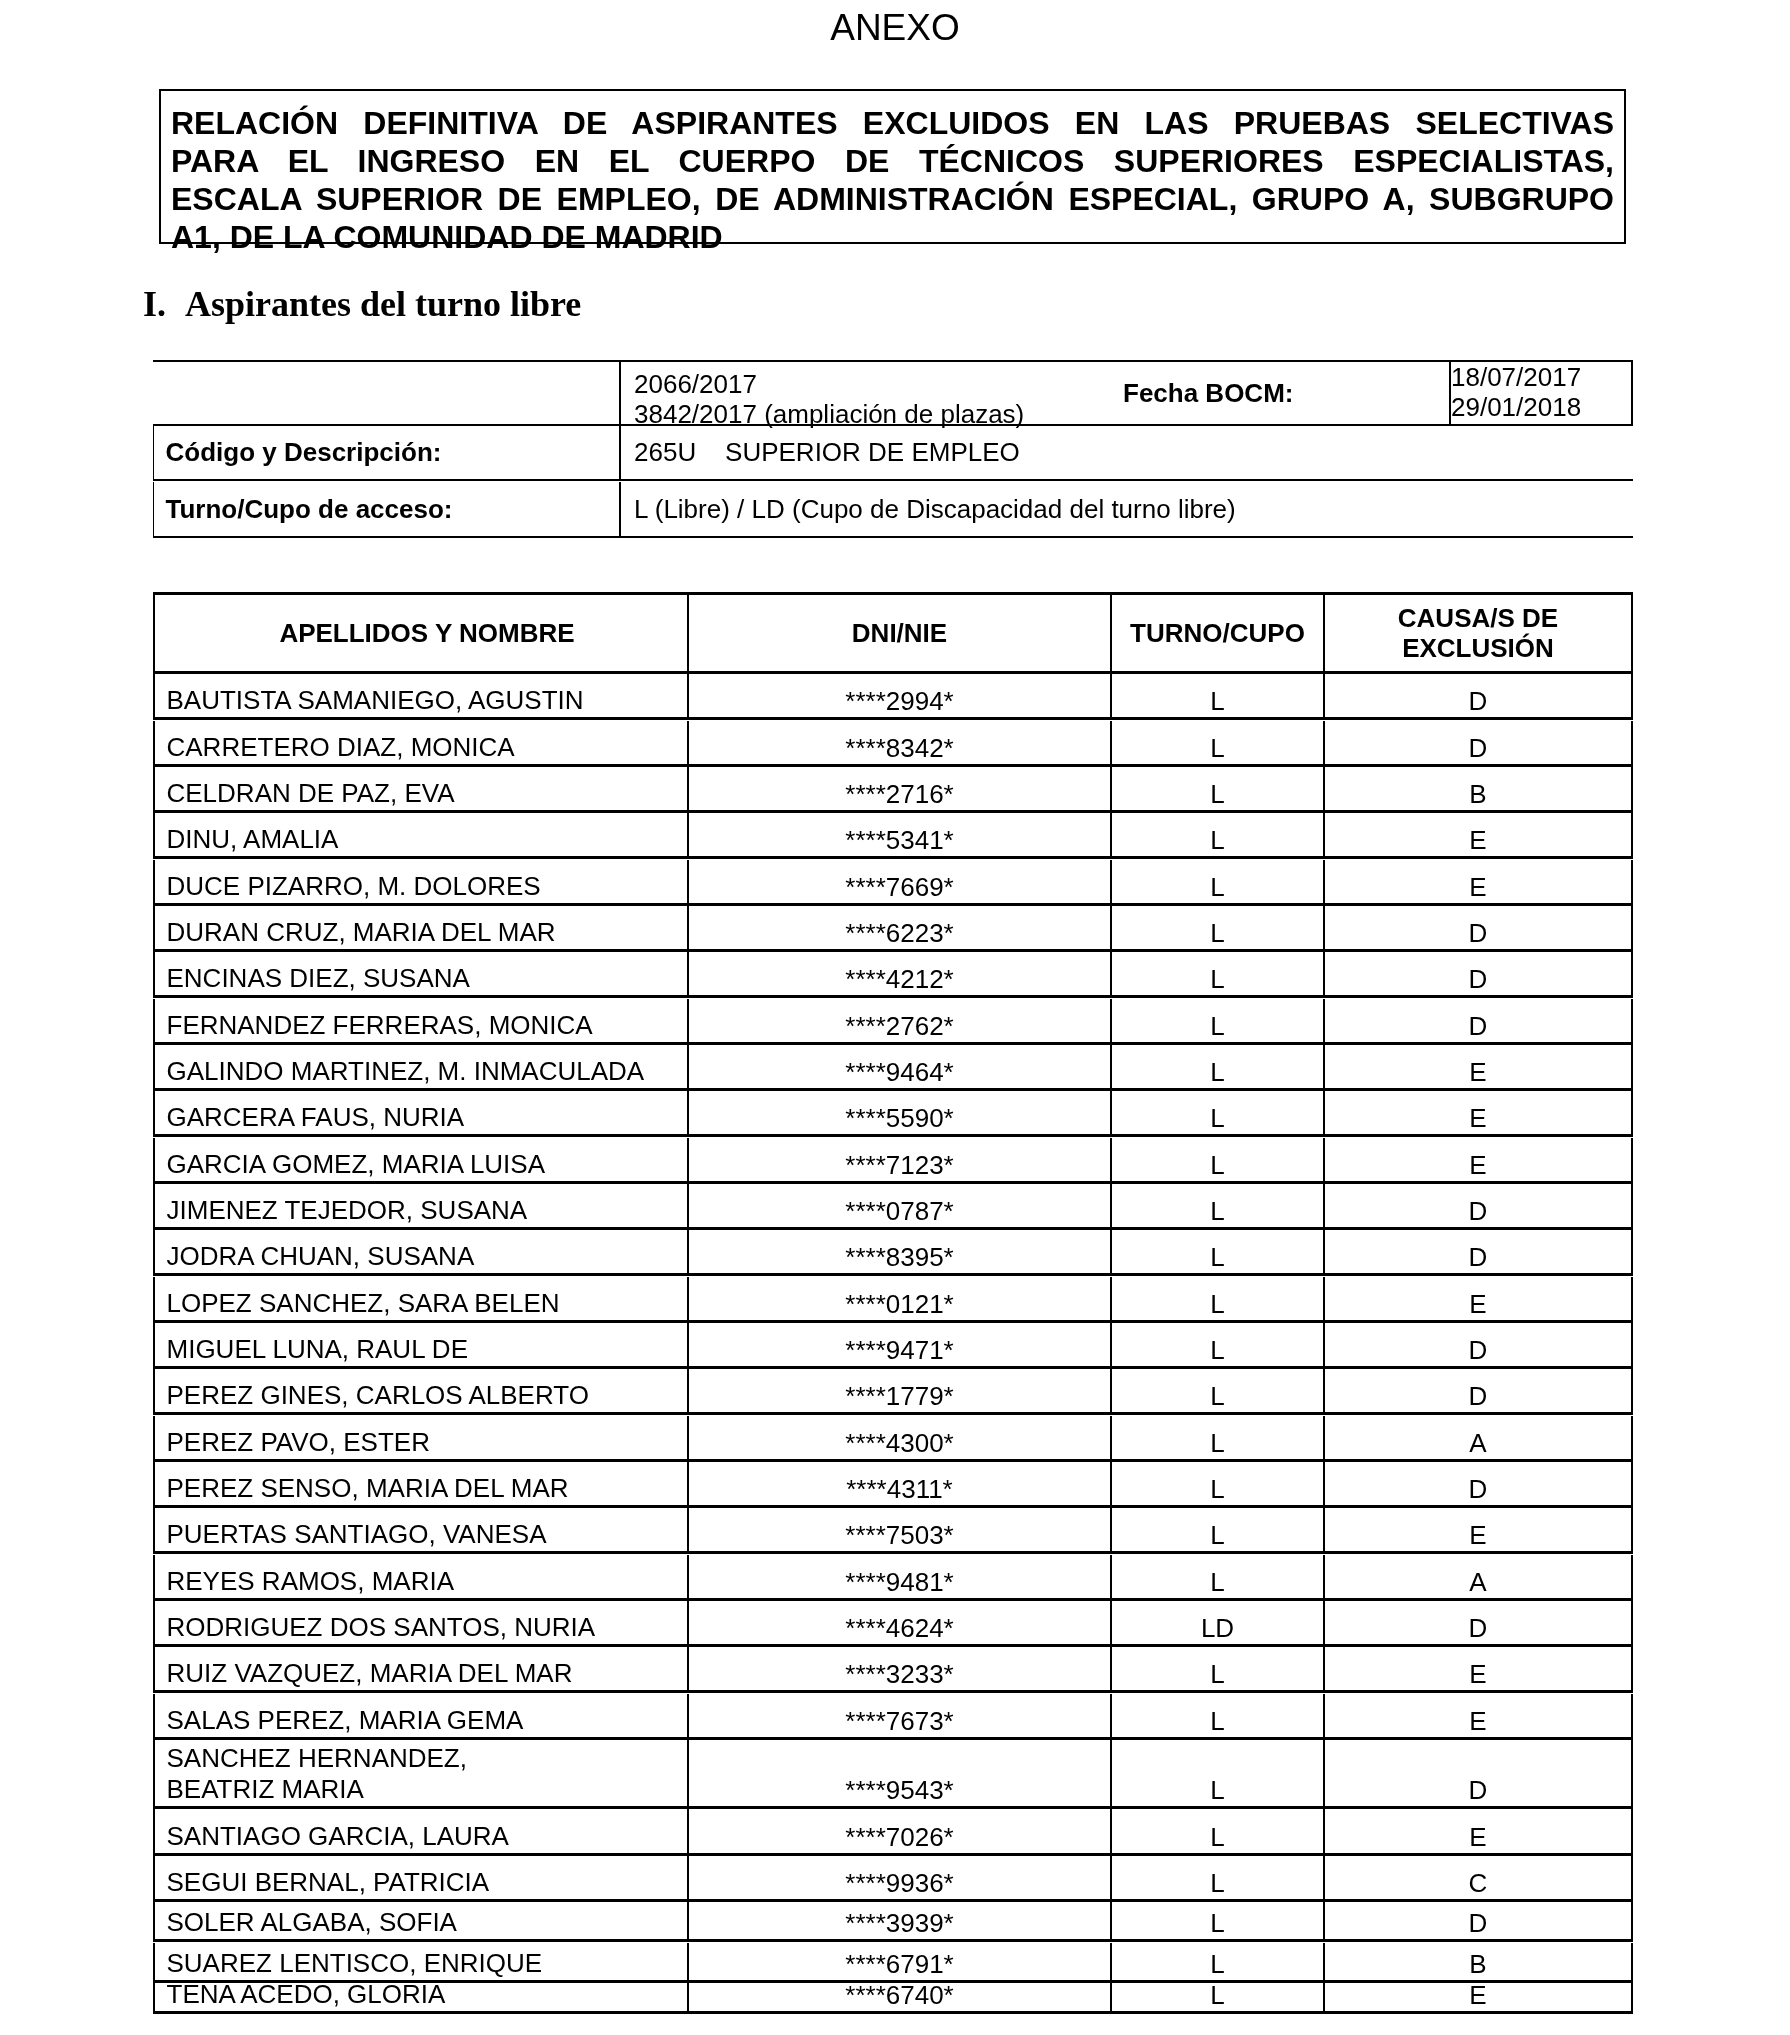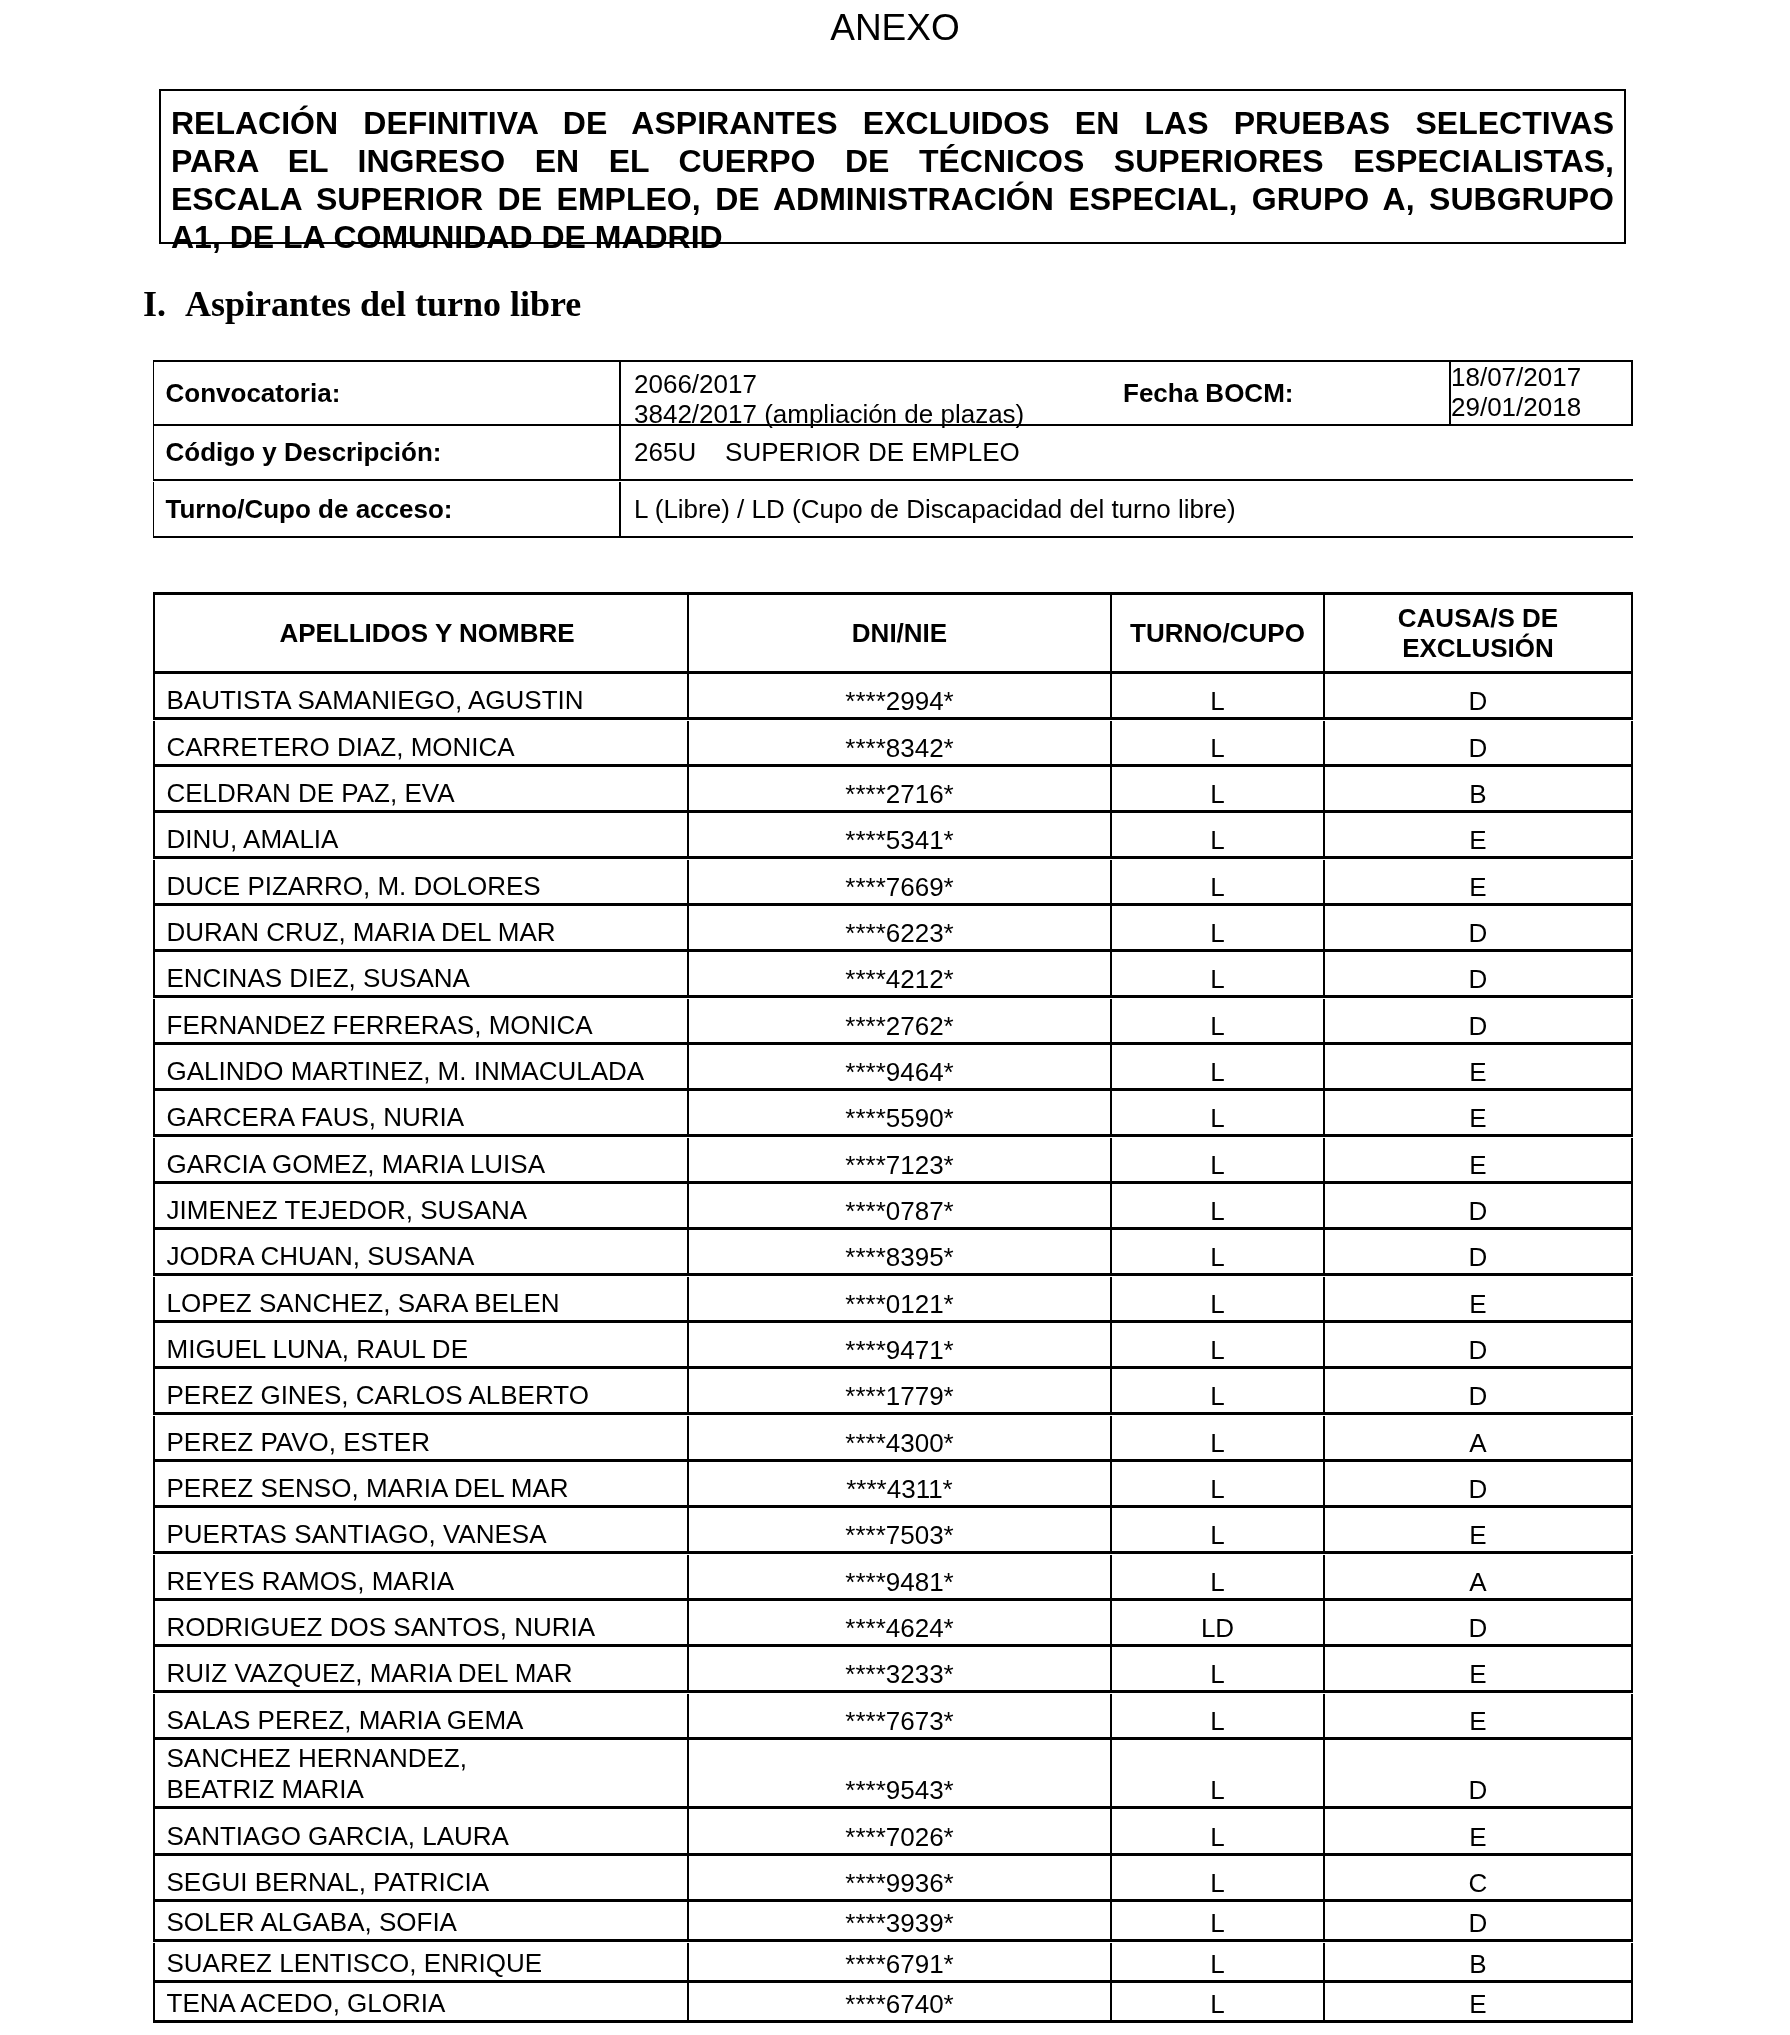--- a/index.html
+++ b/index.html
@@ -73,21 +73,20 @@
   <span class="line">ESCALA SUPERIOR DE EMPLEO, DE ADMINISTRACIÓN ESPECIAL, GRUPO A, SUBGRUPO</span>
   <span class="line last">A1, DE LA COMUNIDAD DE MADRID</span>
 </div>
 
 <div class="section-heading">
   <span class="num">I.</span><span>Aspirantes del turno libre</span>
 </div>
 
 <div class="info">
   <div class="row r1">
-    <div class="cell lbl">Convocatoria:</div>
     <div class="cell val">
       <span>2066/2017</span>
       <span>3842/2017 (ampliación de plazas)</span>
     </div>
     <div class="cell fecha-lbl">Fecha BOCM:</div>
     <div class="cell fecha-val">
       <span>18/07/2017</span>
       <span>29/01/2018</span>
     </div>
   </div>
@@ -328,21 +327,21 @@
       <div class="c c4">D</div>
     </div>
     <div class="drow" style="top: 1351px; height: 40px;">
       <div class="c c1">
         <span class="name">SUAREZ LENTISCO, ENRIQUE</span>
       </div>
       <div class="c c2">****6791*</div>
       <div class="c c3">L</div>
       <div class="c c4">B</div>
     </div>
-    <div class="drow" style="top: 1391px; height: 40px;">
+    <div class="drow" style="top: 1391px; height: 31px;">
       <div class="c c1">
         <span class="name">TENA ACEDO, GLORIA</span>
       </div>
       <div class="c c2">****6740*</div>
       <div class="c c3">L</div>
       <div class="c c4">E</div>
     </div>
   </div>
 
 

